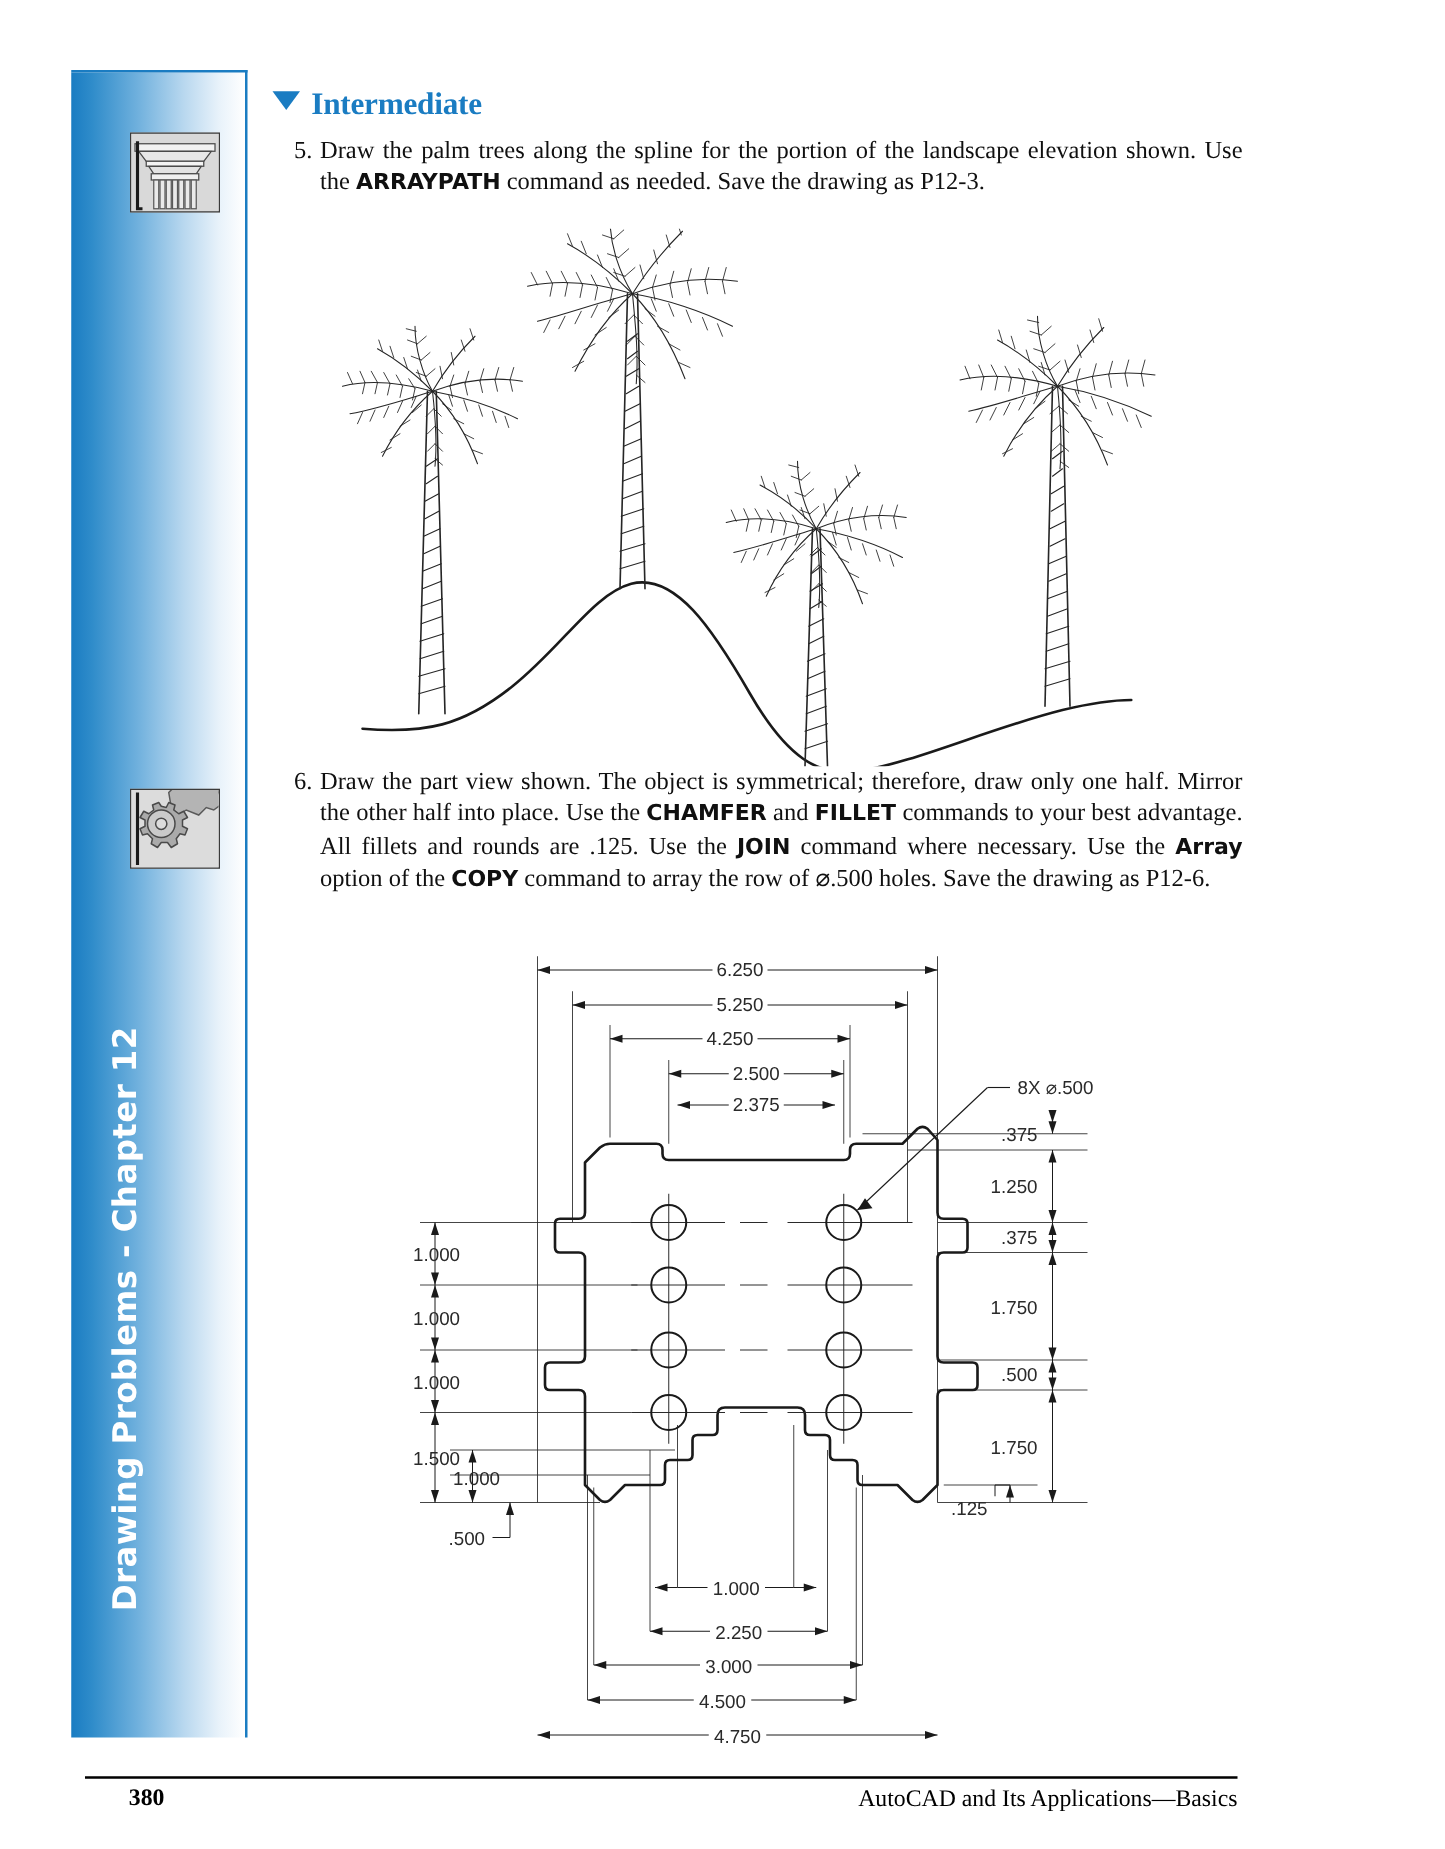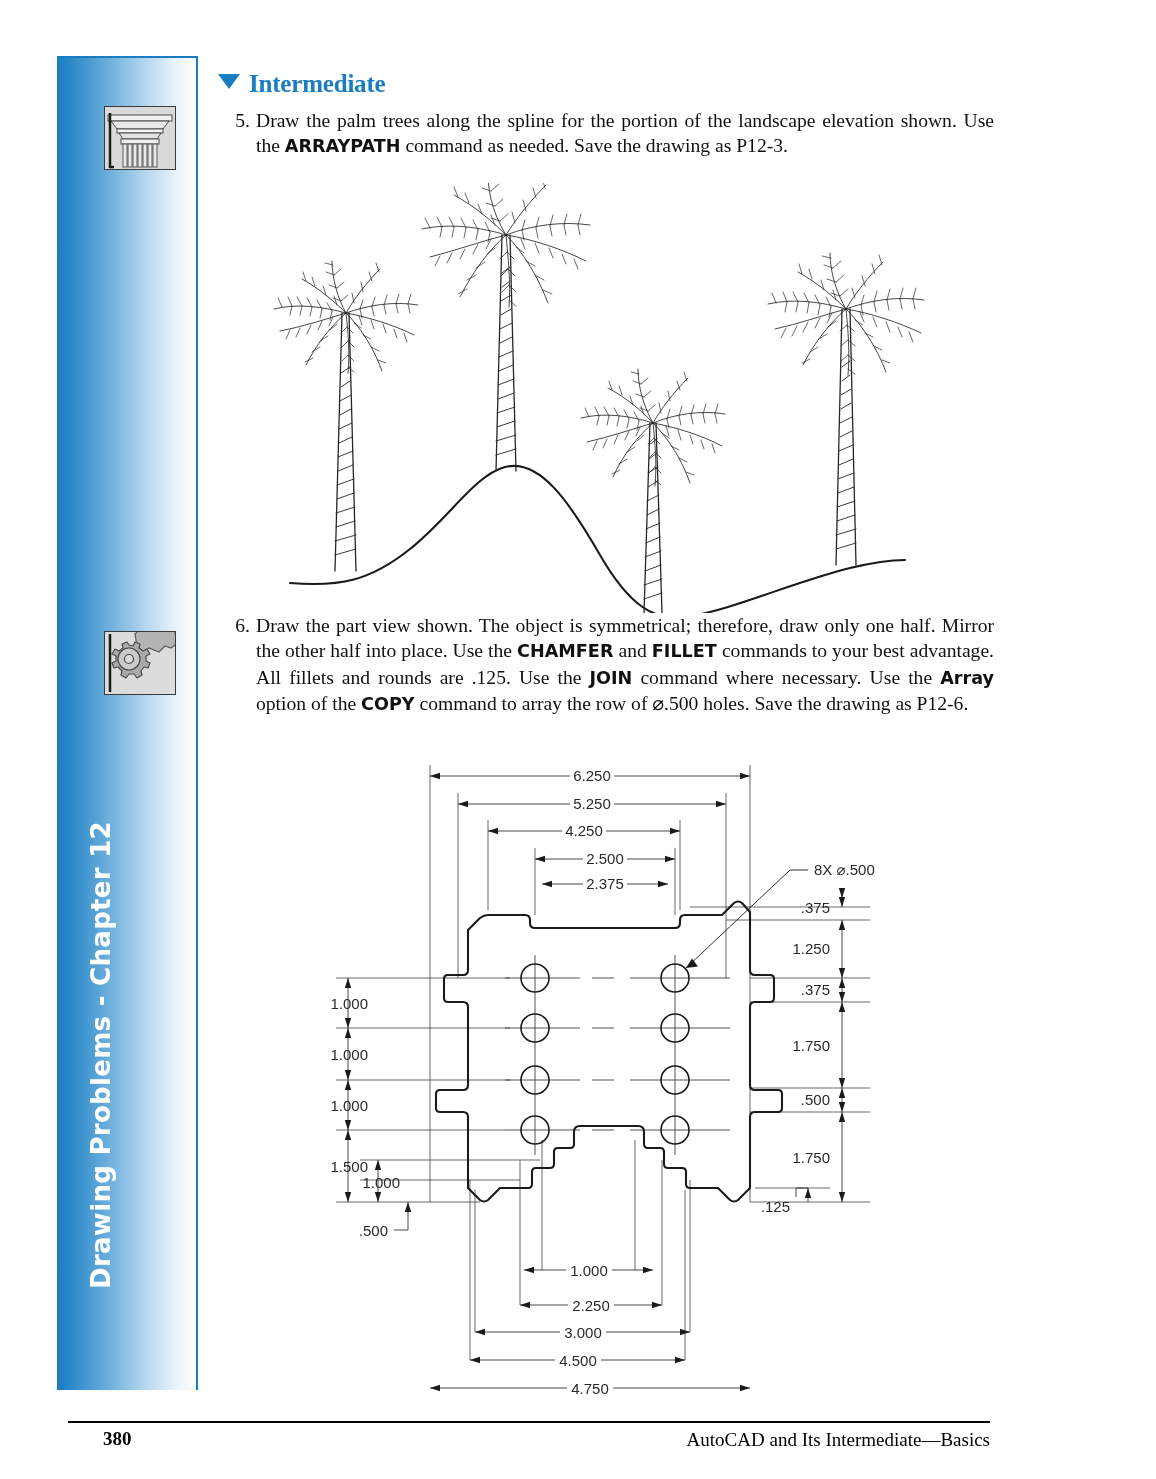--- a/index.html
+++ b/index.html
@@ -640,13 +640,13 @@
       <rect x="225" y="590" width="46" height="20" fill="#fff" stroke="none"></rect>
       <text x="248" y="606" text-anchor="middle">4.500</text>
       <rect x="237" y="618" width="46" height="20" fill="#fff" stroke="none"></rect>
       <text x="260" y="634" text-anchor="middle">4.750</text>
     </g>
   </svg>
 </div>
 
 <div class="footer-rule"></div>
 <div class="page-number">380</div>
-<div class="book-title">AutoCAD and Its Intermediate—Basics</div>
+<div class="book-title">AutoCAD and Its Applications—Basics</div>
 
 </body></html>

